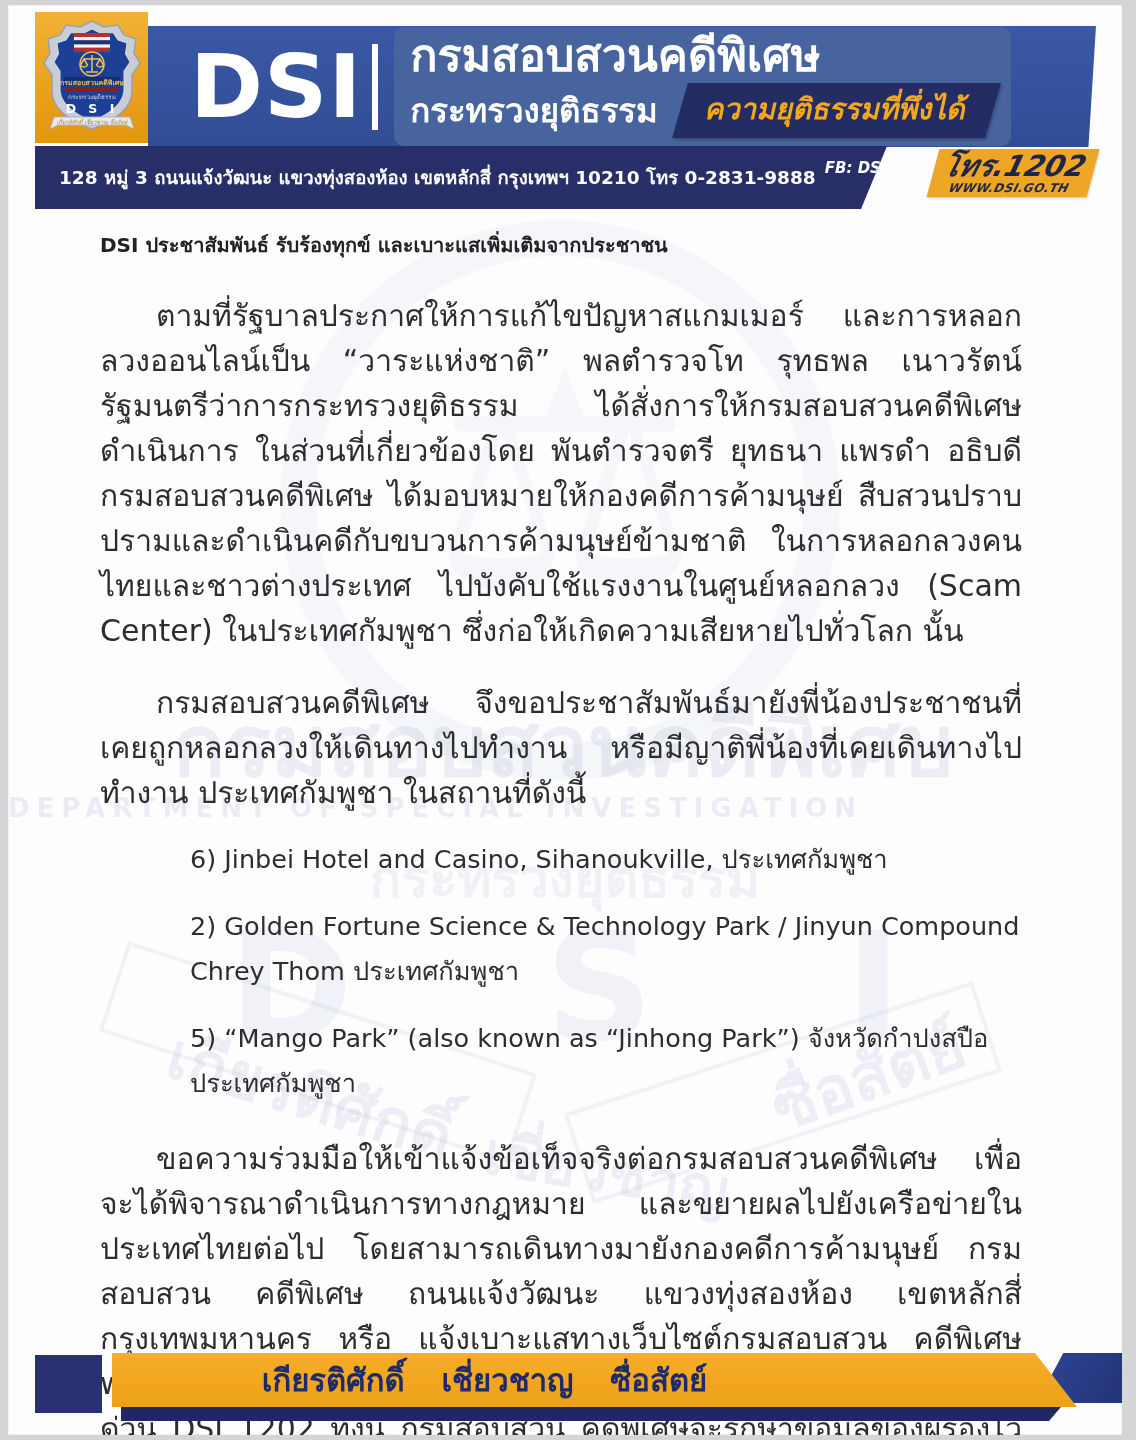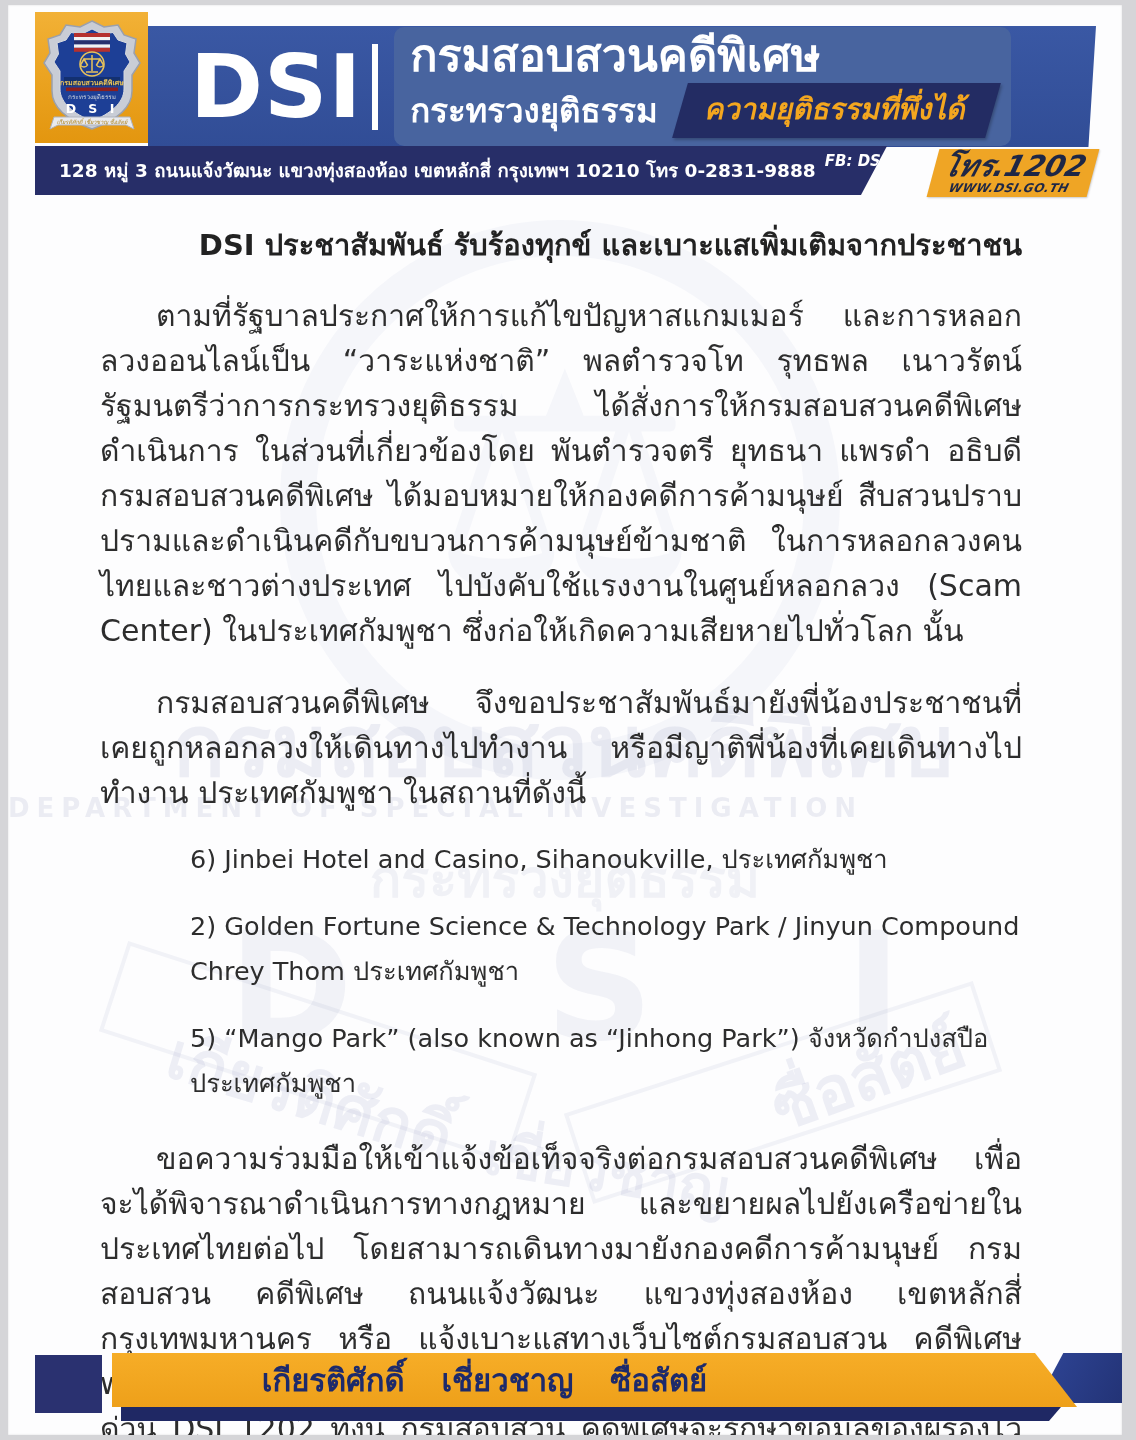--- a/index.html
+++ b/index.html
@@ -38,21 +38,21 @@
   .org-name { color:#fff; font-size:45px; font-weight:bold; line-height:1.1; white-space:nowrap; }
   .org-row { display:flex; align-items:center; margin-top:2px; }
   .ministry { color:#fff; font-size:33px; font-weight:bold; white-space:nowrap; }
   .slogan-wrap {
     background:#232c63; transform:skewX(-16deg); margin-left:22px;
     padding:3px 26px 6px; box-shadow:2px 2px 3px rgba(0,0,0,.25);
   }
   .slogan { color:#f4a71f; font-size:29px; font-weight:bold; transform:skewX(4deg); white-space:nowrap; }
 
   .addr-bar {
-    position:absolute; left:27px; top:141px; width:852px; height:49px;
+    position:absolute; left:27px; top:141px; width:852px; height:63px;
     background:#272e68;
     clip-path:polygon(0 0,100% 0,calc(100% - 26px) 100%,0 100%);
     display:flex; align-items:center; padding:0 38px 0 24px; gap:9px;
   }
   .addr-text { color:#fff; font-size:18.5px; font-weight:bold; white-space:nowrap; }
   .fb-block { color:#fff; font-style:italic; font-size:15px; font-weight:bold; line-height:1.15; text-align:center; white-space:nowrap; }
   .tel-box {
     position:absolute; left:925px; top:144px; width:160px; height:48px;
     background:#efa525; transform:skewX(-15deg);
     display:flex; flex-direction:column; align-items:center; justify-content:center;
@@ -99,21 +99,21 @@
     border:4px solid rgba(140,150,190,.10); transform:rotate(-18deg);
   }
   .wm-word { position:absolute; font-size:64px; font-weight:bold; color:rgba(140,150,190,.14);
     font-family:"DejaVu Serif","Liberation Serif",serif; white-space:nowrap; }
   .wm-w1 { left:155px; top:1040px; transform:rotate(17deg); }
   .wm-w2 { left:475px; top:1120px; transform:rotate(9deg); font-size:58px; }
   .wm-w3 { left:760px; top:1020px; transform:rotate(-20deg); }
 
   
   .content { position:absolute; left:92px; top:200px; width:922px; z-index:1; color:#2d2d2d; }
-  .doc-title { text-align:right; font-size:29px; font-weight:bold; color:#222; line-height:49px; margin-top:16px; }
+  .doc-title { text-align:left; font-size:20px; font-weight:bold; color:#222; line-height:49px; margin-top:16px; }
   .para { font-size:30px; line-height:45px; text-align:justify; text-indent:56px; }
   .p1 { margin-top:23px; }
   .p2 { margin-top:27px; }
   .list-item { font-size:25.5px; line-height:45px; padding-left:90px; margin-top:22px; }
   .p3 { margin-top:30px; }
 
   
   .footer { position:absolute; left:0; bottom:0; width:100%; height:80px; z-index:2; }
   .f-navy-sq { position:absolute; left:27px; top:0px; width:67px; height:58px; background:#2a3170; }
   .f-orange {

